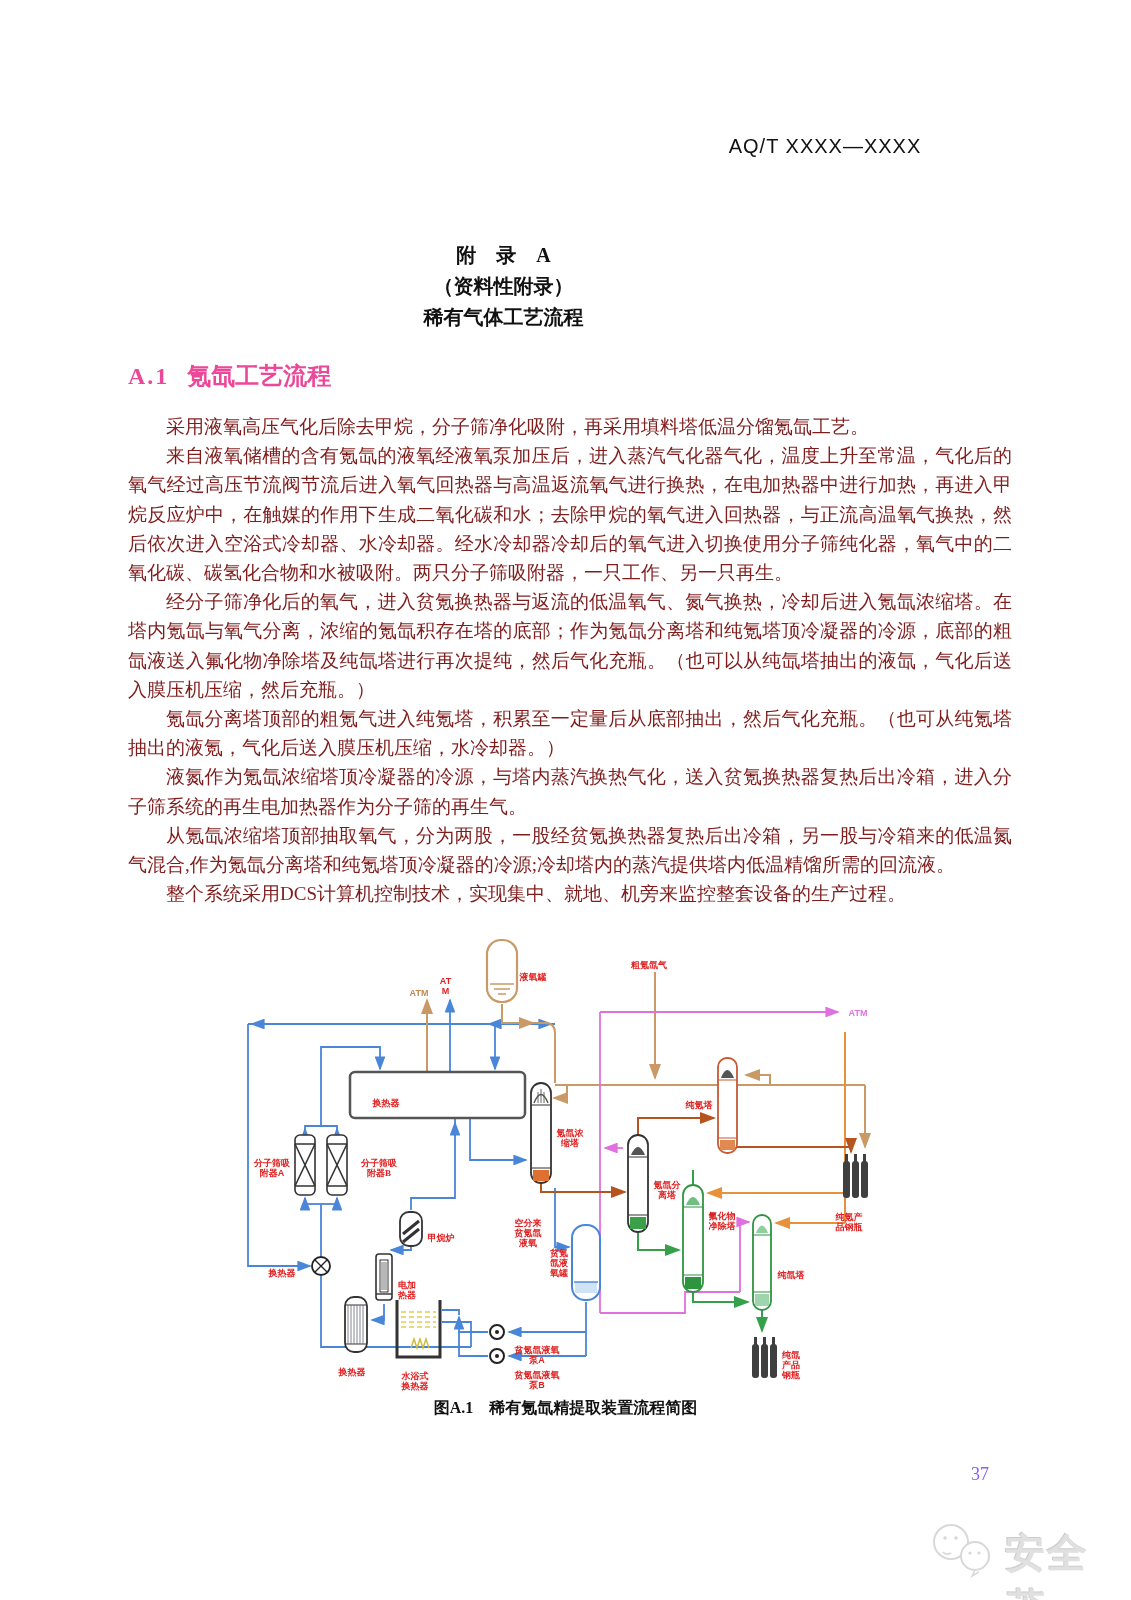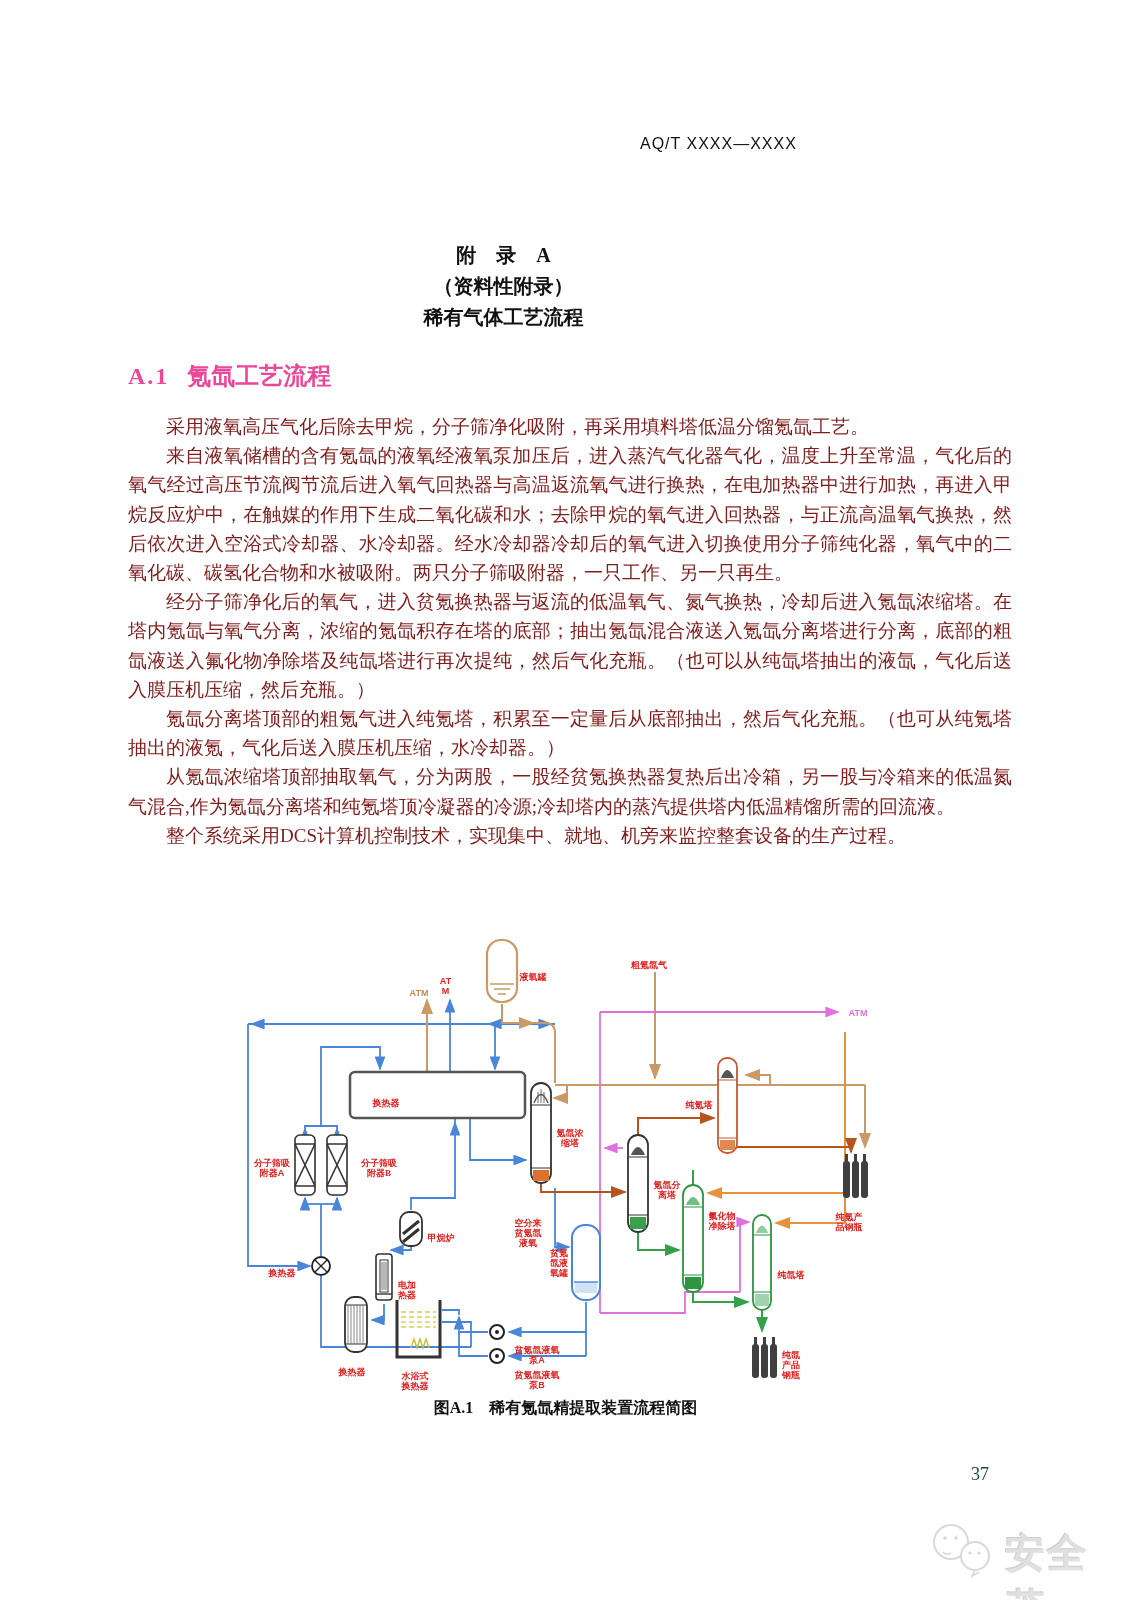--- a/index.html
+++ b/index.html
@@ -1,34 +1,34 @@
 <!DOCTYPE html>
 <html><head>
 <meta charset="utf-8">
 <style>
   html,body{margin:0;padding:0;background:#888;}
   .page{position:relative;width:1131px;height:1600px;background:#ffffff;margin:0 auto;overflow:hidden;
         font-family:"Liberation Serif","DejaVu Serif",serif;color:#1a1a1a;}
-  .hdr{position:absolute;top:135px;left:640px;width:370px;text-align:left;
-       font-family:"Liberation Sans","DejaVu Sans",sans-serif;font-size:16px;letter-spacing:1px;color:#111;}
+  .hdr{position:absolute;top:135px;left:640px;width:370px;text-align:center;
+       font-family:"Liberation Sans","DejaVu Sans",sans-serif;font-size:20px;letter-spacing:1px;color:#111;}
   .titleblock{position:absolute;top:240px;left:0;width:1007px;text-align:center;
        font-weight:bold;font-size:20px;line-height:31px;color:#111;}
   .sech{position:absolute;top:360px;left:128px;font-weight:bold;font-size:24px;color:#ec4899;}
   .sech .num{margin-right:18px;letter-spacing:2px;}
   .bodytext{position:absolute;top:412px;left:128px;width:884px;font-size:19px;line-height:29.2px;
        text-align:justify;color:#7f1d1d;}
   .bodytext p{margin:0;text-indent:2em;}
   .diagram{position:absolute;top:920px;left:225px;width:660px;height:470px;}
   .diagram svg{position:absolute;top:0;left:0;}
   .dlab{position:absolute;font-family:"Liberation Sans","DejaVu Sans",sans-serif;
         font-size:9px;line-height:10px;font-weight:bold;color:#e02121;word-break:break-all;text-align:center;margin-top:10px;}
   .tan{color:#c08a50;} .pink{color:#e070e0;}
   .caption{position:absolute;top:1398px;left:0;width:1131px;text-align:center;font-weight:bold;
         font-size:16px;color:#111;}
-  .pageno{position:absolute;top:1464px;left:910px;width:140px;text-align:center;font-size:18px;color:#14532d;}
+  .pageno{position:absolute;top:1464px;left:910px;width:140px;text-align:center;font-size:18px;color:#8b5cf6;}
   .wm{position:absolute;top:1520px;left:925px;width:190px;height:64px;}
   .wm .wmtext{position:absolute;left:80px;top:6px;font-size:40px;font-weight:bold;color:#e0e0e0;
         letter-spacing:2px;font-family:"Liberation Sans",sans-serif;
         text-shadow:-1px -1px 0 #cccccc,1px 1px 0 #ffffff;}
 </style>
 </head>
 <body>
 
 <div class="page">
 
@@ -40,22 +40,23 @@
     <div>稀有气体工艺流程</div>
   </div>
 
   <div class="sech">
     <span class="num">A.1</span><span>氪氙工艺流程</span>
   </div>
 
   <div class="bodytext">
     <p>采用液氧高压气化后除去甲烷，分子筛净化吸附，再采用填料塔低温分馏氪氙工艺。</p>
     <p>来自液氧储槽的含有氪氙的液氧经液氧泵加压后，进入蒸汽气化器气化，温度上升至常温，气化后的氧气经过高压节流阀节流后进入氧气回热器与高温返流氧气进行换热，在电加热器中进行加热，再进入甲烷反应炉中，在触媒的作用下生成二氧化碳和水；去除甲烷的氧气进入回热器，与正流高温氧气换热，然后依次进入空浴式冷却器、水冷却器。经水冷却器冷却后的氧气进入切换使用分子筛纯化器，氧气中的二氧化碳、碳氢化合物和水被吸附。两只分子筛吸附器，一只工作、另一只再生。</p>
-    <p>经分子筛净化后的氧气，进入贫氪换热器与返流的低温氧气、氮气换热，冷却后进入氪氙浓缩塔。在塔内氪氙与氧气分离，浓缩的氪氙积存在塔的底部；抽出氪氙混合液送入氪氙分离塔进行分离，底部的粗氙液送入氟化物净除塔及纯氙塔进行再次提纯，然后气化充瓶。（也可以从纯氙塔抽出的液氙，气化后送入膜压机压缩，然后充瓶。）</p>
+    <p>经分子筛净化后的氧气，进入贫氪换热器与返流的低温氧气、氮气换热，冷却后进入氪氙浓缩塔。在塔内氪氙与氧气分离，浓缩的氪氙积存在塔的底部；作为氪氙分离塔和纯氪塔顶冷凝器的冷源，底部的粗氙液送入氟化物净除塔及纯氙塔进行再次提纯，然后气化充瓶。（也可以从纯氙塔抽出的液氙，气化后送入膜压机压缩，然后充瓶。）</p>
     <p>氪氙分离塔顶部的粗氪气进入纯氪塔，积累至一定量后从底部抽出，然后气化充瓶。（也可从纯氪塔抽出的液氪，气化后送入膜压机压缩，水冷却器。）</p>
+    <p>液氮作为氪氙浓缩塔顶冷凝器的冷源，与塔内蒸汽换热气化，送入贫氪换热器复热后出冷箱，进入分子筛系统的再生电加热器作为分子筛的再生气。</p>
     <p>从氪氙浓缩塔顶部抽取氧气，分为两股，一股经贫氪换热器复热后出冷箱，另一股与冷箱来的低温氮气混合,作为氪氙分离塔和纯氪塔顶冷凝器的冷源;冷却塔内的蒸汽提供塔内低温精馏所需的回流液。</p>
     <p>整个系统采用DCS计算机控制技术，实现集中、就地、机旁来监控整套设备的生产过程。</p>
   </div>
 
   <div class="diagram">
     <svg width="660" height="470" viewBox="0 0 660 470">
       <defs>
         <marker id="mB" markerWidth="8" markerHeight="6" refX="7" refY="3" orient="auto">
             <path d="M0,0L8,3L0,6Z" fill="#4a86d8"></path>
           </marker>

